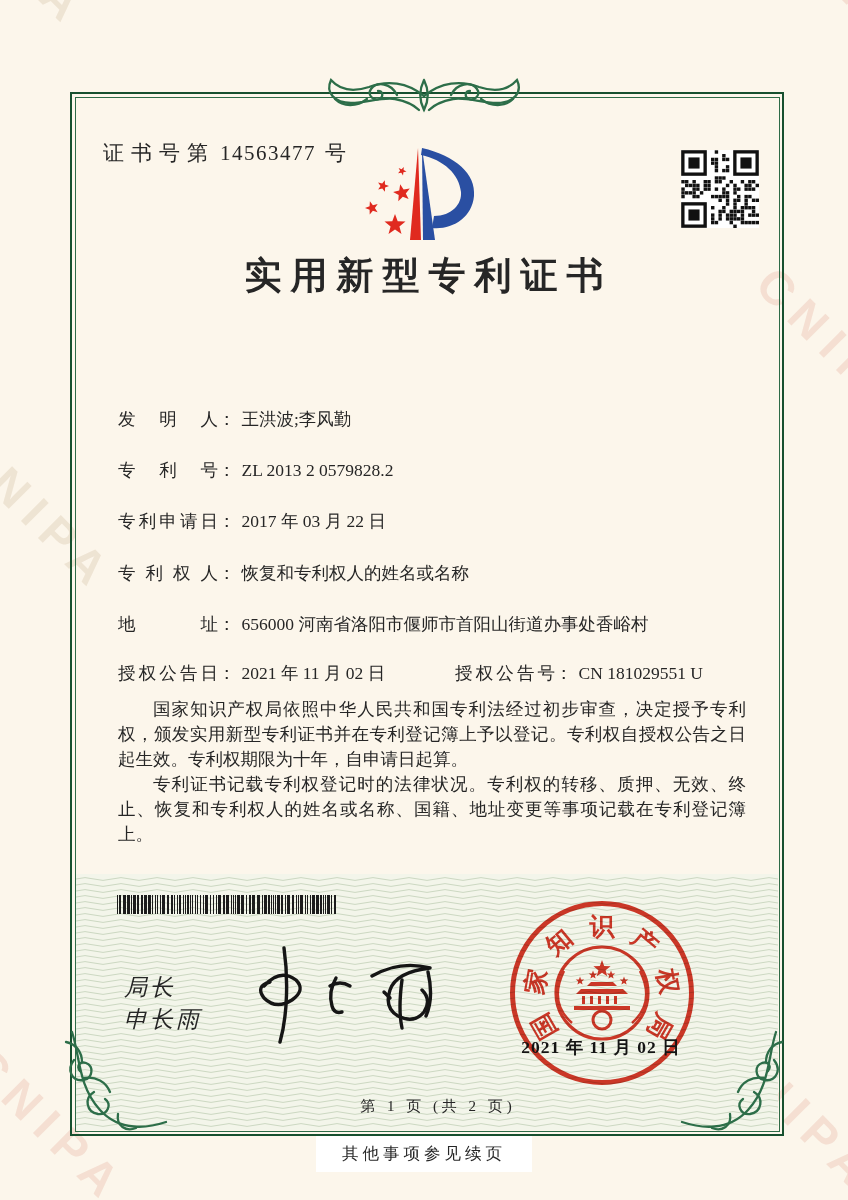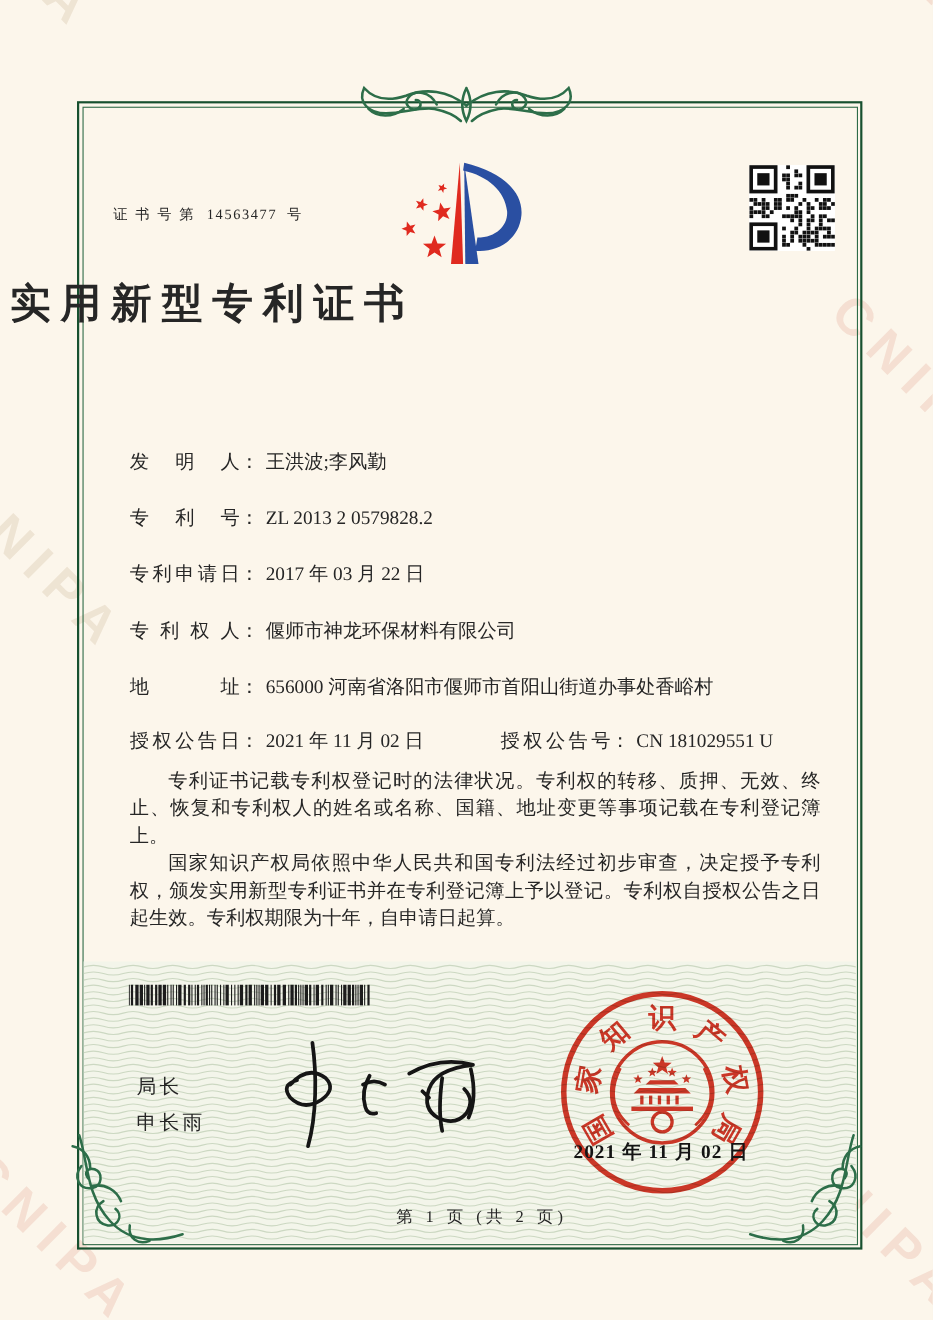--- a/index.html
+++ b/index.html
@@ -12,37 +12,37 @@
       color:rgba(192,162,128,0.22);transform:rotate(45deg);pointer-events:none;}
   .wm.pink{color:rgba(226,158,138,0.26);}
   
   .frame{position:absolute;left:70px;top:92px;width:710px;height:1040px;
          border:2.5px solid #17502f;}
   .frame-inner{position:absolute;inset:2.5px;border:1px solid #2e6b47;}
   
   .band{position:absolute;left:4px;right:4px;bottom:4px;height:256px;background:#f3f5ea;overflow:hidden;}
   .band svg{position:absolute;left:0;top:0;}
   .wave{stroke:#ccd8c2;stroke-width:1;fill:none;}
-  .cert-no{position:absolute;left:103px;top:139px;font-size:13px;white-space:nowrap;margin-top:47px;}
+  .cert-no{position:absolute;left:103px;top:139px;font-size:21px;white-space:nowrap;}
   .cert-no .pre{letter-spacing:7px;}
   .cert-no .num{margin-left:5px;letter-spacing:1.5px;}
   .cert-no .suf{margin-left:9px;}
   .logo{position:absolute;left:352px;top:146px;}
   .qr{position:absolute;left:681px;top:150px;background:#fff;}
-  .title{position:absolute;left:0;right:0;top:251px;text-align:left;
+  .title{position:absolute;left:0;right:0;top:251px;text-align:center;
          font-size:37px;font-weight:bold;letter-spacing:9px;text-indent:9px;}
   .row{position:absolute;left:118px;font-size:17.5px;white-space:nowrap;}
   .lab{display:inline-block;width:100px;vertical-align:top;}
   .val{margin-left:6px;}
   .g2{position:absolute;left:337px;top:0;white-space:nowrap;}
   .body-text{position:absolute;left:118px;top:697px;width:628px;
              font-size:17.5px;line-height:25px;text-align:justify;}
   .body-text p{margin:0;text-indent:2em;}
   .barcode{position:absolute;left:117px;top:895px;}
-  .officer{position:absolute;left:124px;top:972px;font-size:18px;letter-spacing:3px;line-height:32px;}
+  .officer{position:absolute;left:124px;top:972px;font-size:23px;letter-spacing:3px;line-height:32px;font-style:italic;}
   .sig{position:absolute;left:252px;top:942px;}
   .sig path{stroke:#151515;stroke-width:3.4;fill:none;stroke-linecap:round;stroke-linejoin:round;}
   .seal{position:absolute;left:510px;top:901px;width:184px;height:184px;mix-blend-mode:multiply;}
   .seal-ring{position:absolute;inset:0;border:5.5px solid #d5392a;border-radius:50%;}
   .seal-ch{position:absolute;left:50%;top:50%;font-size:25px;font-weight:bold;color:#d5392a;line-height:1;}
   .seal-emblem{position:absolute;left:50%;top:50%;transform:translate(-50%,-50%);}
   .emb{fill:#d5392a;}
   .embs{fill:none;stroke:#d5392a;}
   .seal-date{position:absolute;left:501px;top:1035px;width:200px;text-align:center;
              font-size:17.5px;font-weight:bold;letter-spacing:1px;color:#141414;}
@@ -321,21 +321,21 @@
         <span>请</span>
         <span>日</span>
       </span><span>：</span><span class="val">2017 年 03 月 22 日</span>
   </div>
   <div class="row" style="top:561px;">
     <span class="lab" style="display: inline-flex; justify-content: space-between;">
         <span>专</span>
         <span>利</span>
         <span>权</span>
         <span>人</span>
-      </span><span>：</span><span class="val">偃师市神龙环保材料有限公司</span>
+      </span><span>：</span><span class="val">恢复和专利权人的姓名或名称</span>
   </div>
   <div class="row" style="top:612px;">
     <span class="lab" style="display: inline-flex; justify-content: space-between;">
         <span>地</span>
         <span>址</span>
       </span><span>：</span><span class="val">656000 河南省洛阳市偃师市首阳山街道办事处香峪村</span>
   </div>
 
   <div class="row" style="top:661px;width:620px;">
     <span class="lab" style="display: inline-flex; justify-content: space-between;">
@@ -350,22 +350,22 @@
           <span>授</span>
           <span>权</span>
           <span>公</span>
           <span>告</span>
           <span>号</span>
         </span><span>：</span><span class="val">CN 181029551 U</span>
     </span>
   </div>
 
   <div class="body-text">
+    <p>国家知识产权局依照中华人民共和国专利法经过初步审查，决定授予专利权，颁发实用新型专利证书并在专利登记簿上予以登记。专利权自授权公告之日起生效。专利权期限为十年，自申请日起算。</p>
     <p>专利证书记载专利权登记时的法律状况。专利权的转移、质押、无效、终止、恢复和专利权人的姓名或名称、国籍、地址变更等事项记载在专利登记簿上。</p>
-    <p>国家知识产权局依照中华人民共和国专利法经过初步审查，决定授予专利权，颁发实用新型专利证书并在专利登记簿上予以登记。专利权自授权公告之日起生效。专利权期限为十年，自申请日起算。</p>
   </div>
 
   <svg class="barcode" width="224" height="20">
     <g id="barcode-bars">
         <rect x="0" y="0" width="1" height="19" fill="#1c1c1c"></rect>
         <rect x="2" y="0" width="2" height="19" fill="#1c1c1c"></rect>
         <rect x="6" y="0" width="3" height="19" fill="#1c1c1c"></rect>
         <rect x="10" y="0" width="3" height="19" fill="#1c1c1c"></rect>
         <rect x="14" y="0" width="1" height="19" fill="#1c1c1c"></rect>
         <rect x="16" y="0" width="3" height="19" fill="#1c1c1c"></rect>
@@ -481,14 +481,15 @@
       <rect class="emb" x="12" y="3" width="3" height="8"></rect>
       <rect class="emb" x="-28" y="13" width="56" height="4"></rect>
       <circle class="embs" cx="0" cy="27" r="9" stroke-width="3"></circle>
       <path class="embs" d="M-38 -22 C-48 -2 -46 16 -30 30" stroke-width="2.5"></path>
       <path class="embs" d="M38 -22 C48 -2 46 16 30 30" stroke-width="2.5"></path>
     </svg>
   </div>
   <div class="seal-date">2021 年 11 月 02 日</div>
 
   <div class="page-info">第 1 页 (共 2 页)</div>
+  <div class="note">其他事项参见续页</div>
 
 </div>
 
 </body></html>

